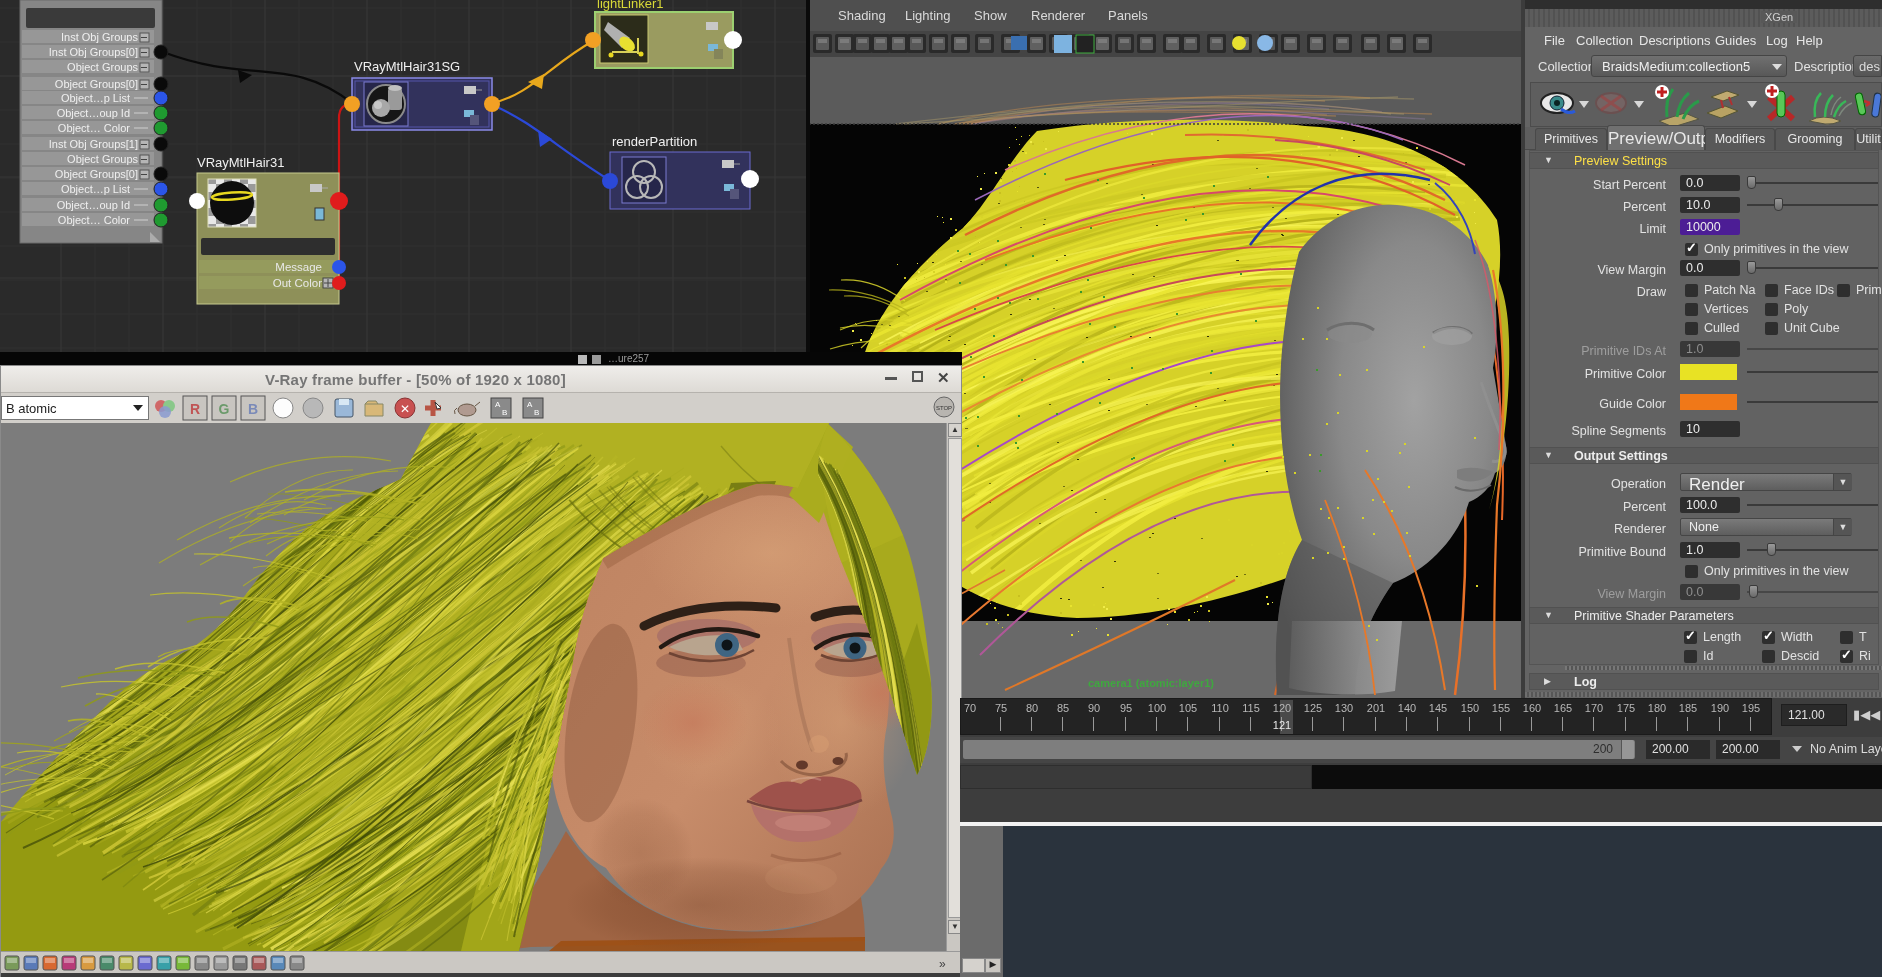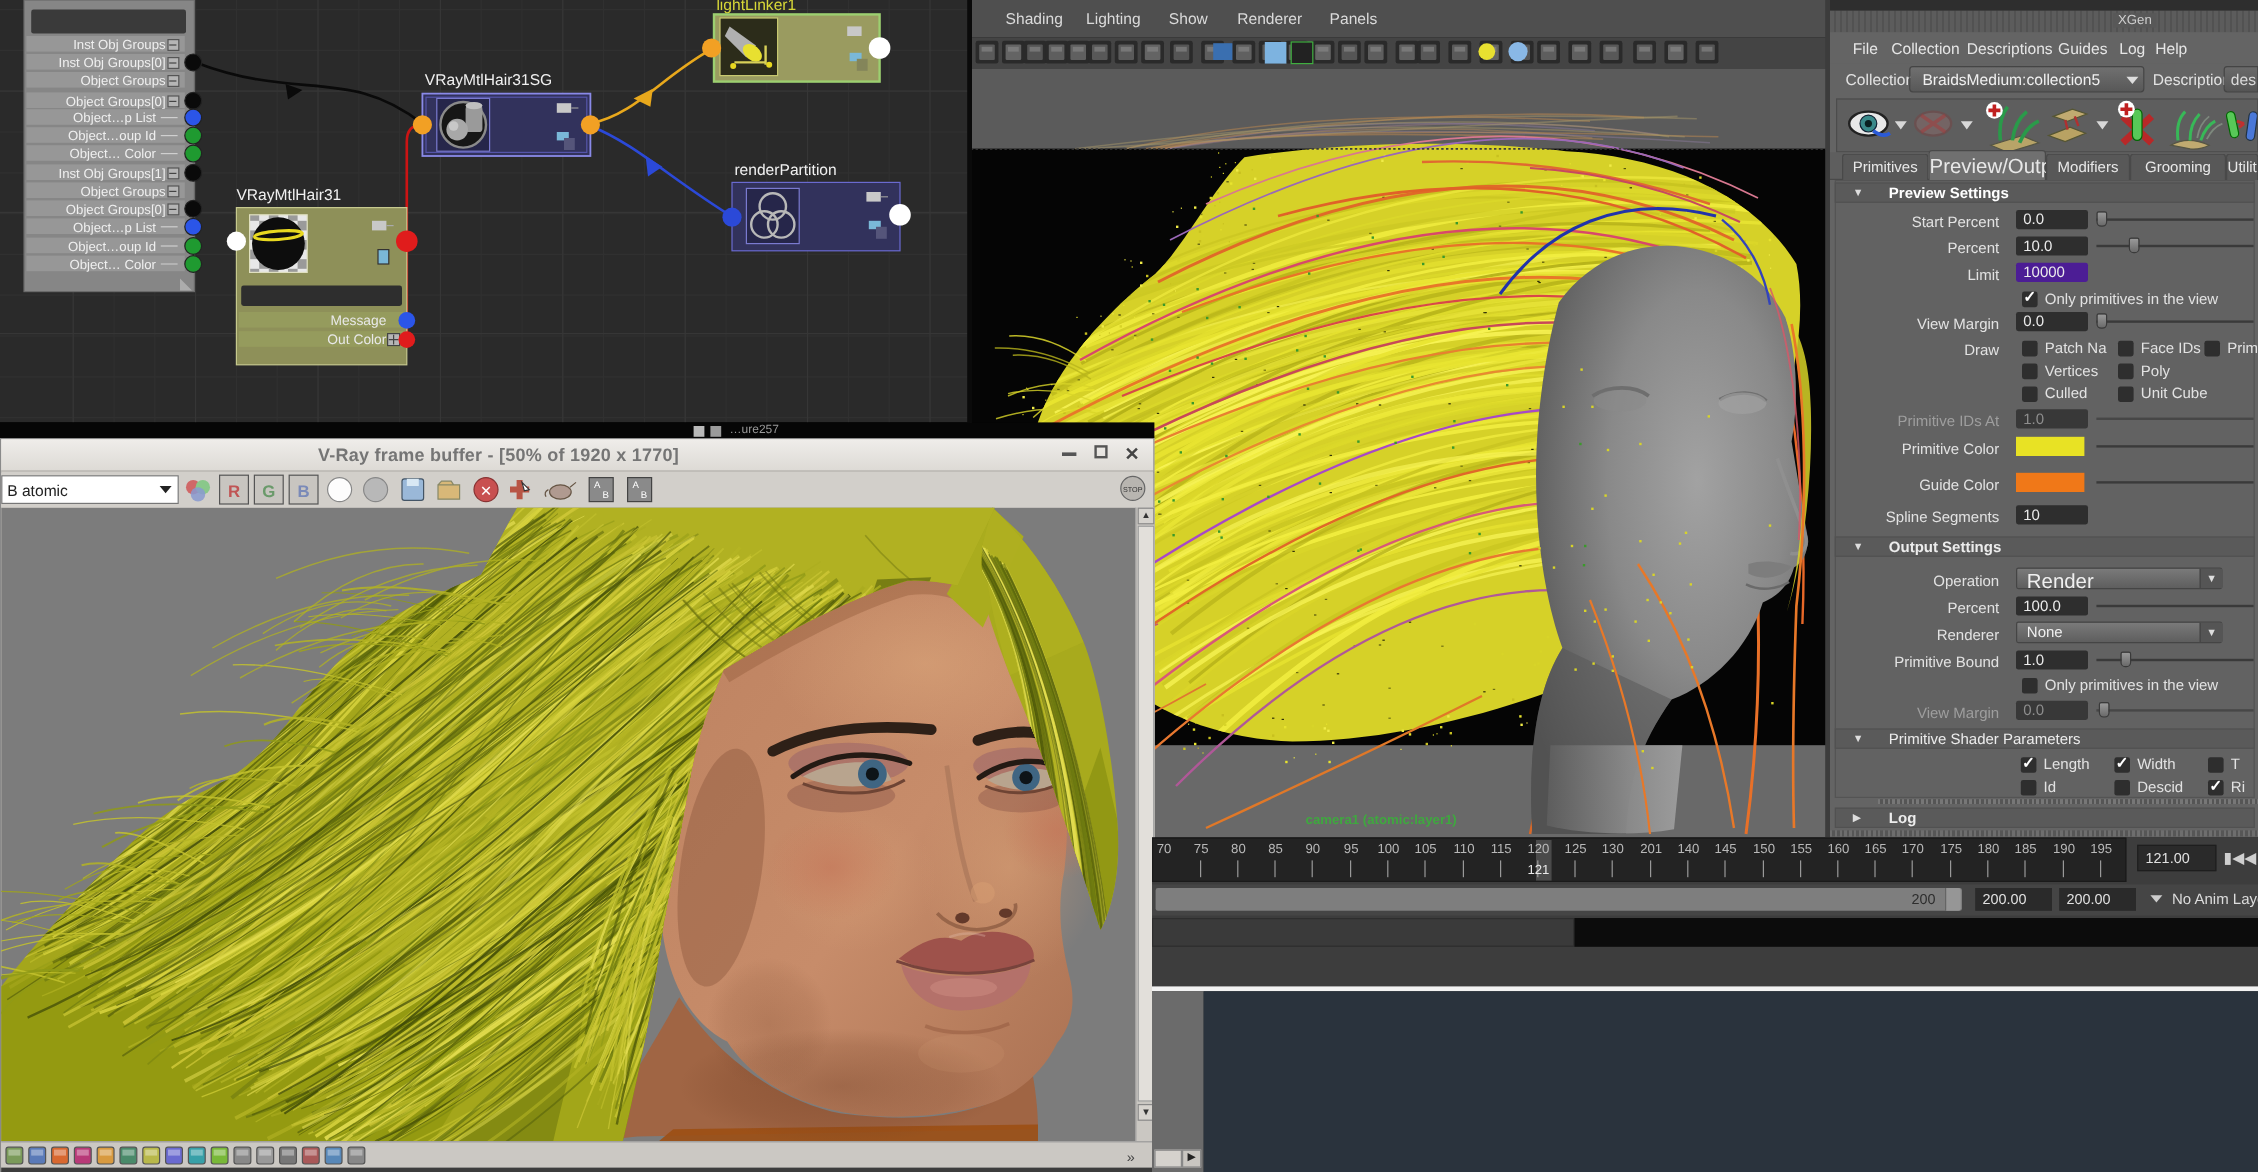--- a/index.html
+++ b/index.html
@@ -953,21 +953,21 @@
       <rect x="730" y="189" width="9" height="10" fill="#55557a"></rect>
 <rect x="806" y="0" width="4" height="352" fill="#0a0a0a"></rect>
 </svg></div>
 <div class="abs" style="left:0;top:352px;width:962px;height:13px;background:#060606;">
     <div class="abs" style="left:578px;top:3px;width:9px;height:9px;background:#b9b9b9;"></div>
     <div class="abs" style="left:592px;top:3px;width:9px;height:9px;background:#9a9a9a;"></div>
     <div class="abs" style="left:608px;top:1px;color:#999;font-size:10px;">…ure257</div>
   </div>
 <div class="abs" style="left:0;top:365px;width:962px;height:612px;background:#d2cfca;border:1px solid #8a8a8a;">
 <div class="abs" style="left:0;top:0;width:960px;height:27px;background:linear-gradient(#efedea,#dddad5);border-bottom:1px solid #b5b2ad;">
-<div class="abs" style="left:264px;top:5px;font-size:15px;font-weight:bold;color:#757575;letter-spacing:0.2px;">V-Ray frame buffer - [50% of 1920 x 1770]</div>
+<div class="abs" style="left:264px;top:5px;font-size:15px;font-weight:bold;color:#757575;letter-spacing:0.2px;">V-Ray frame buffer - [50% of 1920 x 1080]</div>
 <div class="abs" style="left:884px;top:11px;width:12px;height:3px;background:#555;"></div>
 <div class="abs" style="left:911px;top:5px;width:11px;height:11px;border:2px solid #555;"></div>
 <div class="abs" style="left:936px;top:3px;font-size:15px;font-weight:bold;color:#444;">✕</div>
 </div>
 <div class="abs" style="left:0;top:28px;width:960px;height:29px;background:#d2cfca;">
 <div class="abs" style="left:0;top:2px;width:148px;height:24px;background:#fff;border:1px solid #777;font-size:13px;color:#222;padding:4px 0 0 4px;">B atomic</div>
 <div class="abs" style="left:132px;top:11px;width:0;height:0;border-left:5px solid transparent;border-right:5px solid transparent;border-top:6px solid #222;"></div>
 <svg class="abs" style="left:150px;top:0;" width="810" height="29" viewBox="0 0 810 29">
 <circle cx="10" cy="12" r="6" fill="#d06868"></circle>
         <circle cx="18" cy="12" r="6" fill="#8ac88a"></circle>
@@ -1748,21 +1748,21 @@
 </svg></div>
 <div class="abs" style="left:0;top:127px;width:357px;height:23px;background:#5e5e5e;border-bottom:1px solid #494949;"></div>
 <div class="abs" style="left:10px;top:128px;width:72px;height:22px;background:#585858;border:1px solid #494949;border-bottom:none;border-radius:3px 3px 0 0;text-align:center;padding-top:3px;font-size:12.5px;color:#e8e8e8;">Primitives</div>
 <div class="abs" style="left:82px;top:125px;width:98px;height:25px;background:#707070;border:1px solid #494949;border-bottom:none;border-radius:3px 3px 0 0;text-align:right;padding-top:3px;font-size:17px;color:#e8e8e8;">Preview/Output</div>
 <div class="abs" style="left:180px;top:128px;width:70px;height:22px;background:#585858;border:1px solid #494949;border-bottom:none;border-radius:3px 3px 0 0;text-align:center;padding-top:3px;font-size:12.5px;color:#e8e8e8;">Modifiers</div>
 <div class="abs" style="left:250px;top:128px;width:80px;height:22px;background:#585858;border:1px solid #494949;border-bottom:none;border-radius:3px 3px 0 0;text-align:center;padding-top:3px;font-size:12.5px;color:#e8e8e8;">Grooming</div>
 <div class="abs" style="left:330px;top:128px;width:27px;height:22px;background:#585858;border:1px solid #494949;border-bottom:none;border-radius:3px 3px 0 0;text-align:center;padding-top:3px;font-size:12.5px;color:#e8e8e8;">Utilit</div>
 <div class="abs" style="left:4px;top:150px;width:350px;height:515px;background:#626262;border:1px solid #545454;"></div>
 <div class="abs" style="left:4px;top:152px;width:350px;height:17px;background:#5a5a5a;border:1px solid #515151;">
       <span class="abs" style="left:14px;top:2px;font-size:9px;color:#ddd;">▼</span>
-      <span class="abs" style="left:44px;top:1px;font-size:12.5px;font-weight:bold;color:#ffffff;">Preview Settings</span>
+      <span class="abs" style="left:44px;top:1px;font-size:12.5px;font-weight:normal;color:#fde047;">Preview Settings</span>
     </div>
 <div class="abs" style="left:0;top:178px;width:141px;text-align:right;font-size:12.5px;color:#e2e2e2;">Start Percent</div>
 <div class="abs" style="left:155px;top:175px;width:60px;height:16px;background:#2e2e2e;border-radius:2px;">
       <span class="abs" style="left:6px;top:1px;font-size:12.5px;color:#ececec;">0.0</span>
     </div>
 <div class="abs" style="left:222px;top:182px;width:131px;height:2px;background:#3a3a3a;"></div>
     <div class="abs" style="left:222px;top:176px;width:9px;height:13px;background:linear-gradient(#9a9a9a,#6a6a6a);border:1px solid #3a3a3a;border-radius:2px 2px 4px 4px;"></div>
 <div class="abs" style="left:0;top:200px;width:141px;text-align:right;font-size:12.5px;color:#e2e2e2;">Percent</div>
 <div class="abs" style="left:155px;top:197px;width:60px;height:16px;background:#2e2e2e;border-radius:2px;">
       <span class="abs" style="left:6px;top:1px;font-size:12.5px;color:#ececec;">10.0</span>

